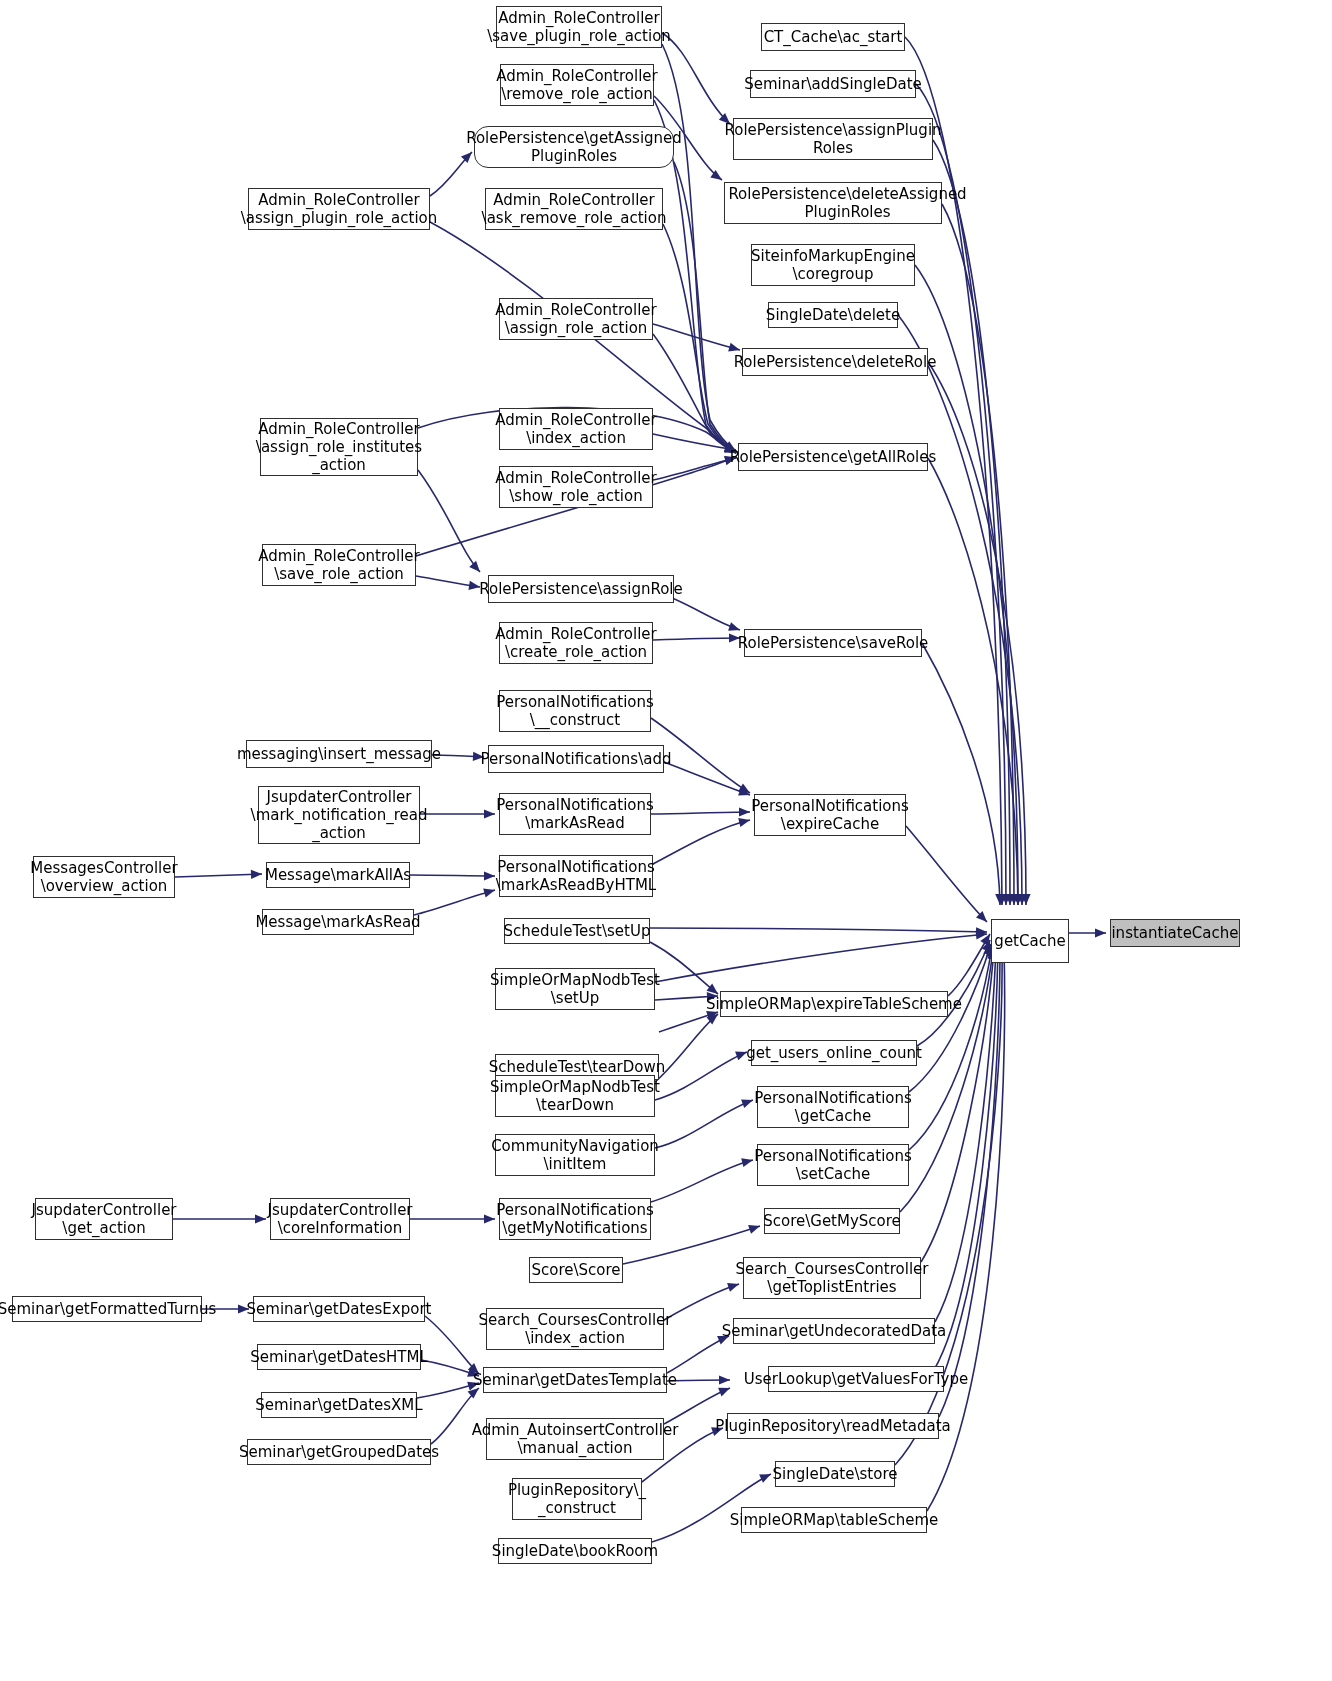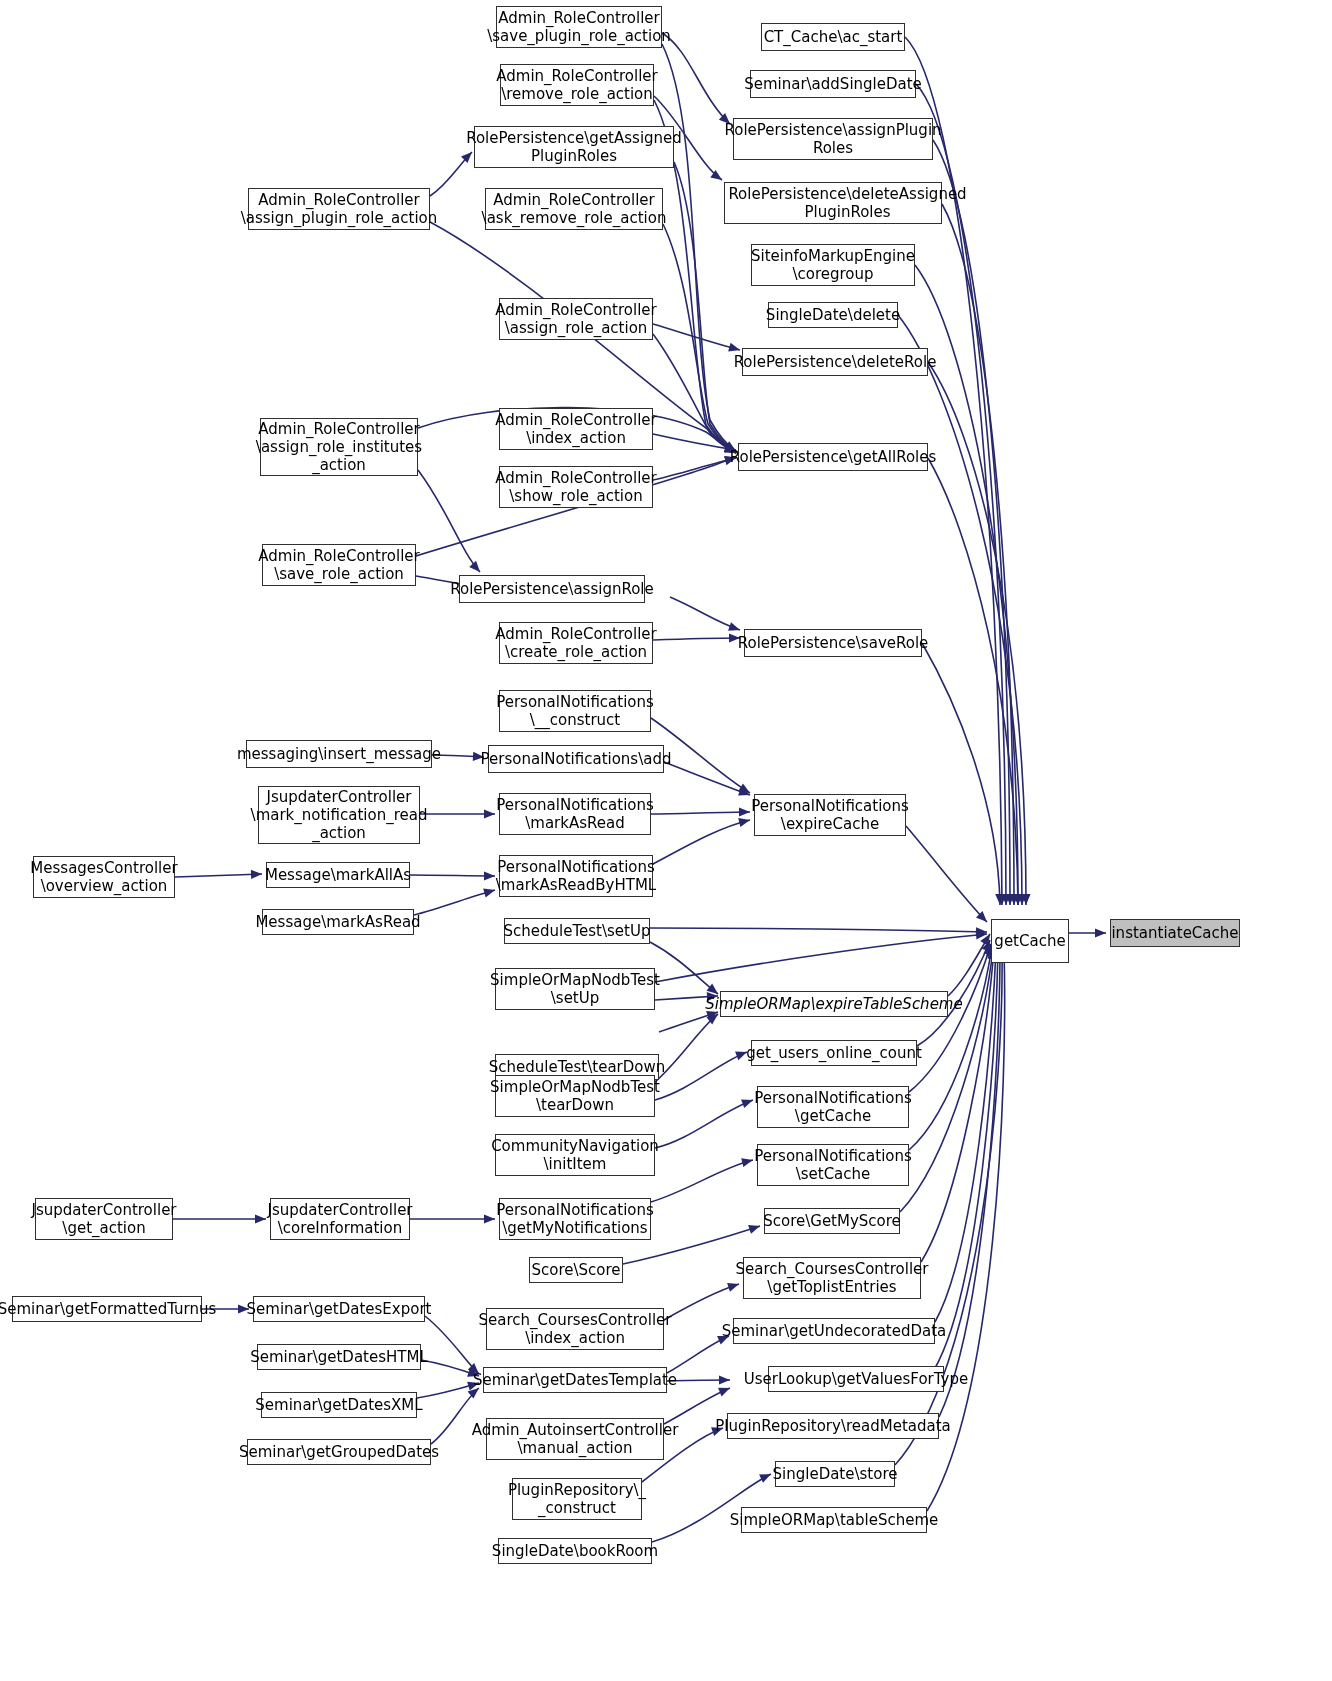--- a/index.html
+++ b/index.html
@@ -203,21 +203,21 @@
       <path d="M1069,933 C1082,933 1095,933 1106,933" class="edge-path"></path>
       <polygon points="1106,933 1095,937.6 1095,928.4" class="arrow-head"></polygon>
     </svg>
   <div id="node-layer">
       <div class="node" style="left: 496px; top: 6px; width: 166px; height: 42px;">Admin_RoleController
 \save_plugin_role_action</div>
       <div class="node" style="left: 761px; top: 23px; width: 144px; height: 28px;">CT_Cache\ac_start</div>
       <div class="node" style="left: 500px; top: 64px; width: 154px; height: 42px;">Admin_RoleController
 \remove_role_action</div>
       <div class="node" style="left: 750px; top: 70px; width: 166px; height: 28px;">Seminar\addSingleDate</div>
-      <div class="node" style="left: 474px; top: 126px; width: 200px; height: 42px;">RolePersistence\getAssigned
+      <div class="node" style="left: 474px; top: 126px; width: 200px; height: 42px; border-radius: 14px;">RolePersistence\getAssigned
 PluginRoles</div>
       <div class="node" style="left: 733px; top: 118px; width: 200px; height: 42px;">RolePersistence\assignPlugin
 Roles</div>
       <div class="node" style="left: 248px; top: 188px; width: 182px; height: 42px;">Admin_RoleController
 \assign_plugin_role_action</div>
       <div class="node" style="left: 485px; top: 188px; width: 178px; height: 42px;">Admin_RoleController
 \ask_remove_role_action</div>
       <div class="node" style="left: 724px; top: 182px; width: 218px; height: 42px; padding-left: 29px;">RolePersistence\deleteAssigned
 PluginRoles</div>
       <div class="node" style="left: 751px; top: 244px; width: 164px; height: 42px;">SiteinfoMarkupEngine
@@ -229,21 +229,21 @@
       <div class="node" style="left: 260px; top: 418px; width: 158px; height: 58px;">Admin_RoleController
 \assign_role_institutes
 _action</div>
       <div class="node" style="left: 499px; top: 408px; width: 154px; height: 42px;">Admin_RoleController
 \index_action</div>
       <div class="node" style="left: 738px; top: 443px; width: 190px; height: 28px;">RolePersistence\getAllRoles</div>
       <div class="node" style="left: 499px; top: 466px; width: 154px; height: 42px;">Admin_RoleController
 \show_role_action</div>
       <div class="node" style="left: 262px; top: 544px; width: 154px; height: 42px;">Admin_RoleController
 \save_role_action</div>
-      <div class="node" style="left: 459px; top: 575px; width: 186px; height: 28px;">RolePersistence\assignRole</div>
+      <div class="node" style="left: 488px; top: 575px; width: 186px; height: 28px;">RolePersistence\assignRole</div>
       <div class="node" style="left: 499px; top: 622px; width: 154px; height: 42px;">Admin_RoleController
 \create_role_action</div>
       <div class="node" style="left: 744px; top: 629px; width: 178px; height: 28px;">RolePersistence\saveRole</div>
       <div class="node" style="left: 499px; top: 690px; width: 152px; height: 42px;">PersonalNotifications
 \__construct</div>
       <div class="node" style="left: 246px; top: 740px; width: 186px; height: 28px;">messaging\insert_message</div>
       <div class="node" style="left: 488px; top: 745px; width: 176px; height: 28px;">PersonalNotifications\add</div>
       <div class="node" style="left: 258px; top: 786px; width: 162px; height: 58px;">JsupdaterController
 \mark_notification_read
 _action</div>
@@ -255,21 +255,21 @@
 \overview_action</div>
       <div class="node" style="left: 266px; top: 862px; width: 144px; height: 26px;">Message\markAllAs</div>
       <div class="node" style="left: 499px; top: 855px; width: 154px; height: 42px;">PersonalNotifications
 \markAsReadByHTML</div>
       <div class="node" style="left: 262px; top: 909px; width: 152px; height: 26px;">Message\markAsRead</div>
       <div class="node" style="left: 504px; top: 918px; width: 146px; height: 26px;">ScheduleTest\setUp</div>
       <div class="node" style="left: 991px; top: 919px; width: 78px; height: 44px;">getCache</div>
       <div class="node highlight" style="left: 1110px; top: 919px; width: 130px; height: 28px;">instantiateCache</div>
       <div class="node" style="left: 495px; top: 968px; width: 160px; height: 42px;">SimpleOrMapNodbTest
 \setUp</div>
-      <div class="node" style="left: 720px; top: 991px; width: 228px; height: 26px; font-style: italic;">SimpleORMap\expireTableScheme</div>
+      <div class="node" style="left: 720px; top: 991px; width: 228px; height: 26px;">SimpleORMap\expireTableScheme</div>
       <div class="node" style="left: 495px; top: 1026px; width: 164px; height: 26px; margin-top: 28px;">ScheduleTest\tearDown</div>
       <div class="node" style="left: 751px; top: 1040px; width: 166px; height: 26px;">get_users_online_count</div>
       <div class="node" style="left: 495px; top: 1075px; width: 160px; height: 42px;">SimpleOrMapNodbTest
 \tearDown</div>
       <div class="node" style="left: 757px; top: 1086px; width: 152px; height: 42px;">PersonalNotifications
 \getCache</div>
       <div class="node" style="left: 495px; top: 1134px; width: 160px; height: 42px;">CommunityNavigation
 \initItem</div>
       <div class="node" style="left: 757px; top: 1144px; width: 152px; height: 42px;">PersonalNotifications
 \setCache</div>

